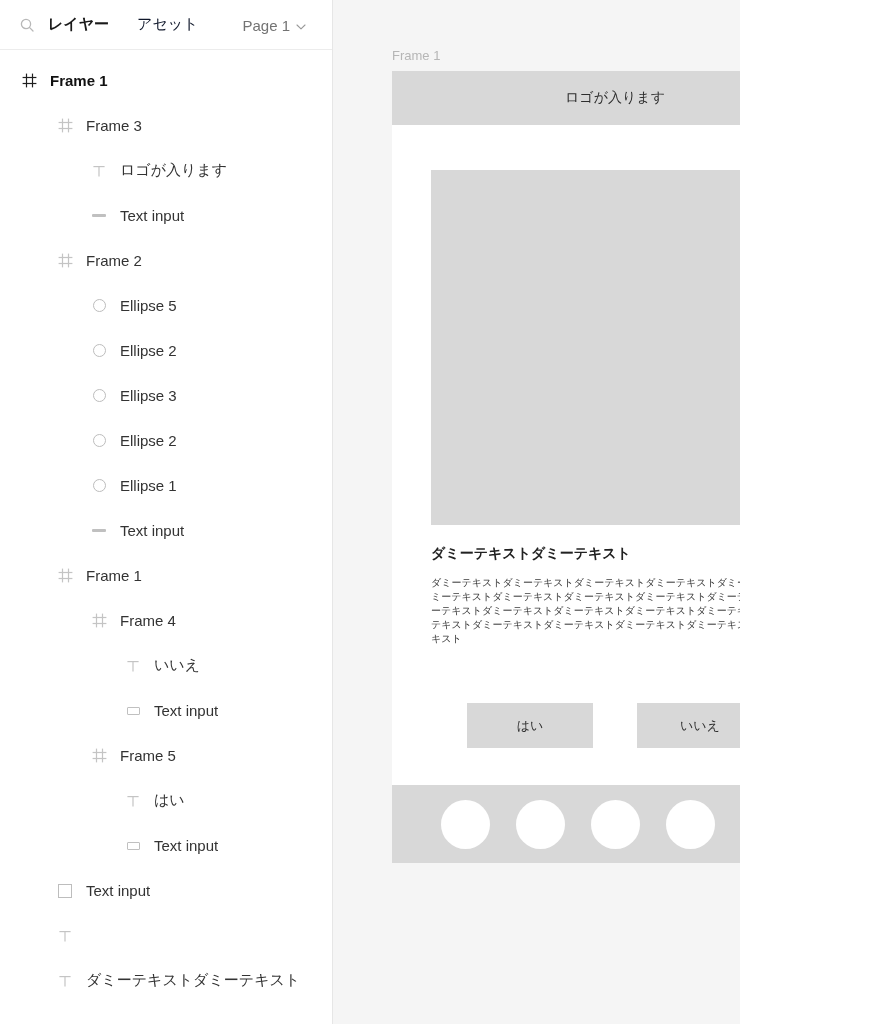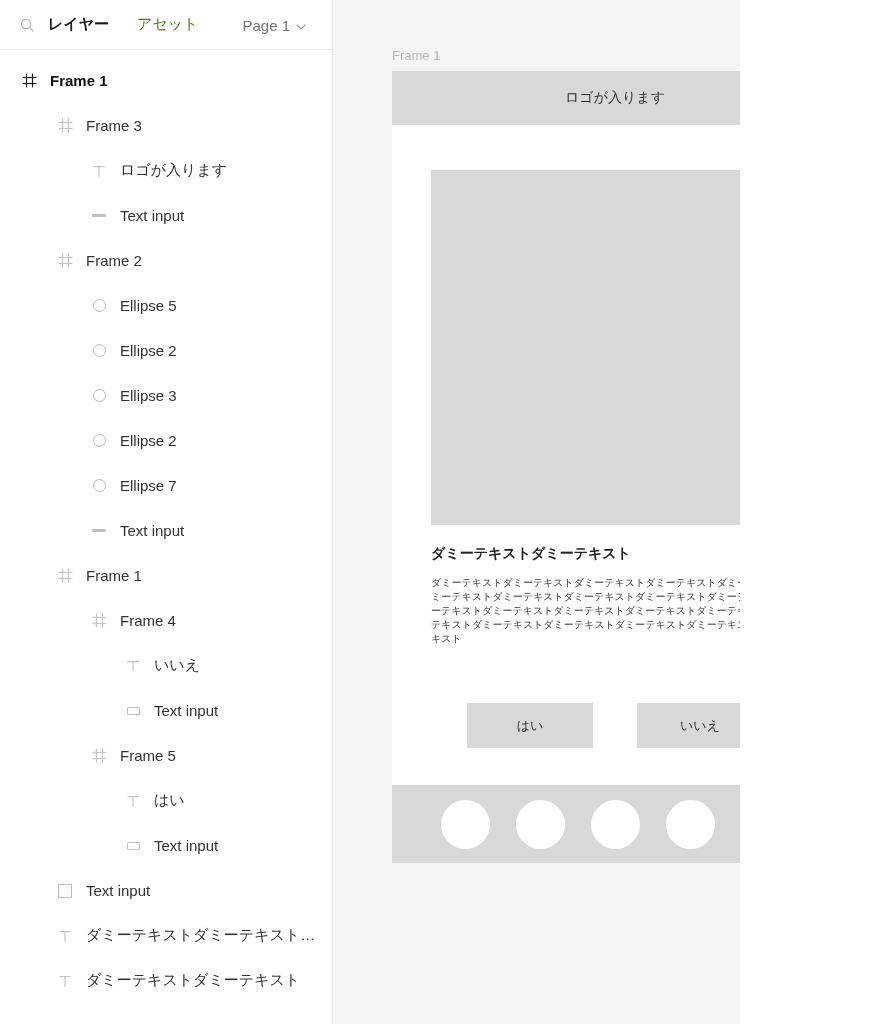--- a/index.html
+++ b/index.html
@@ -42,21 +42,21 @@
   .search-icon {
     width: 30px;
     display: flex;
     align-items: center;
     justify-content: center;
     margin-left: 12px;
     color: #b3b3b3;
   }
   .tab {
     font-size: 15px;
-    color: #4d7c0f;
+    color: #0f172a;
     white-space: nowrap;
     cursor: default;
   }
   .tab.active {
     color: #1a1a1a;
     font-weight: bold;
   }
   .tab-layers { margin-left: 6px; }
   .tab-assets { margin-left: 28px; }
   .page-select {
@@ -345,21 +345,21 @@
         <div class="row d2">
           <span class="ico">
             <span class="circle-ico"></span>
           </span>
           <span class="lbl">Ellipse 2</span>
         </div>
         <div class="row d2">
           <span class="ico">
             <span class="circle-ico"></span>
           </span>
-          <span class="lbl">Ellipse 7</span>
+          <span class="lbl">Ellipse 1</span>
         </div>
         <div class="row d2">
           <span class="ico">
             <span class="dash-ico"></span>
           </span>
           <span class="lbl">Text input</span>
         </div>
         <div class="row d1">
           <span class="ico">
             <svg width="15" height="15" viewBox="0 0 15 15" fill="none">
@@ -429,21 +429,20 @@
           </span>
           <span class="lbl">Text input</span>
         </div>
         <div class="row d1">
           <span class="ico">
             <svg width="14" height="14" viewBox="0 0 14 14" fill="none">
               <line x1="1.4" y1="2.6" x2="12.6" y2="2.6" stroke="#c4c4c4" stroke-width="1.2"></line>
               <line x1="7" y1="2.6" x2="7" y2="12.4" stroke="#c4c4c4" stroke-width="1.2"></line>
             </svg>
           </span>
-          <span class="lbl">ダミーテキストダミーテキスト…</span>
         </div>
         <div class="row d1">
           <span class="ico">
             <svg width="14" height="14" viewBox="0 0 14 14" fill="none">
               <line x1="1.4" y1="2.6" x2="12.6" y2="2.6" stroke="#c4c4c4" stroke-width="1.2"></line>
               <line x1="7" y1="2.6" x2="7" y2="12.4" stroke="#c4c4c4" stroke-width="1.2"></line>
             </svg>
           </span>
           <span class="lbl">ダミーテキストダミーテキスト</span>
         </div>

